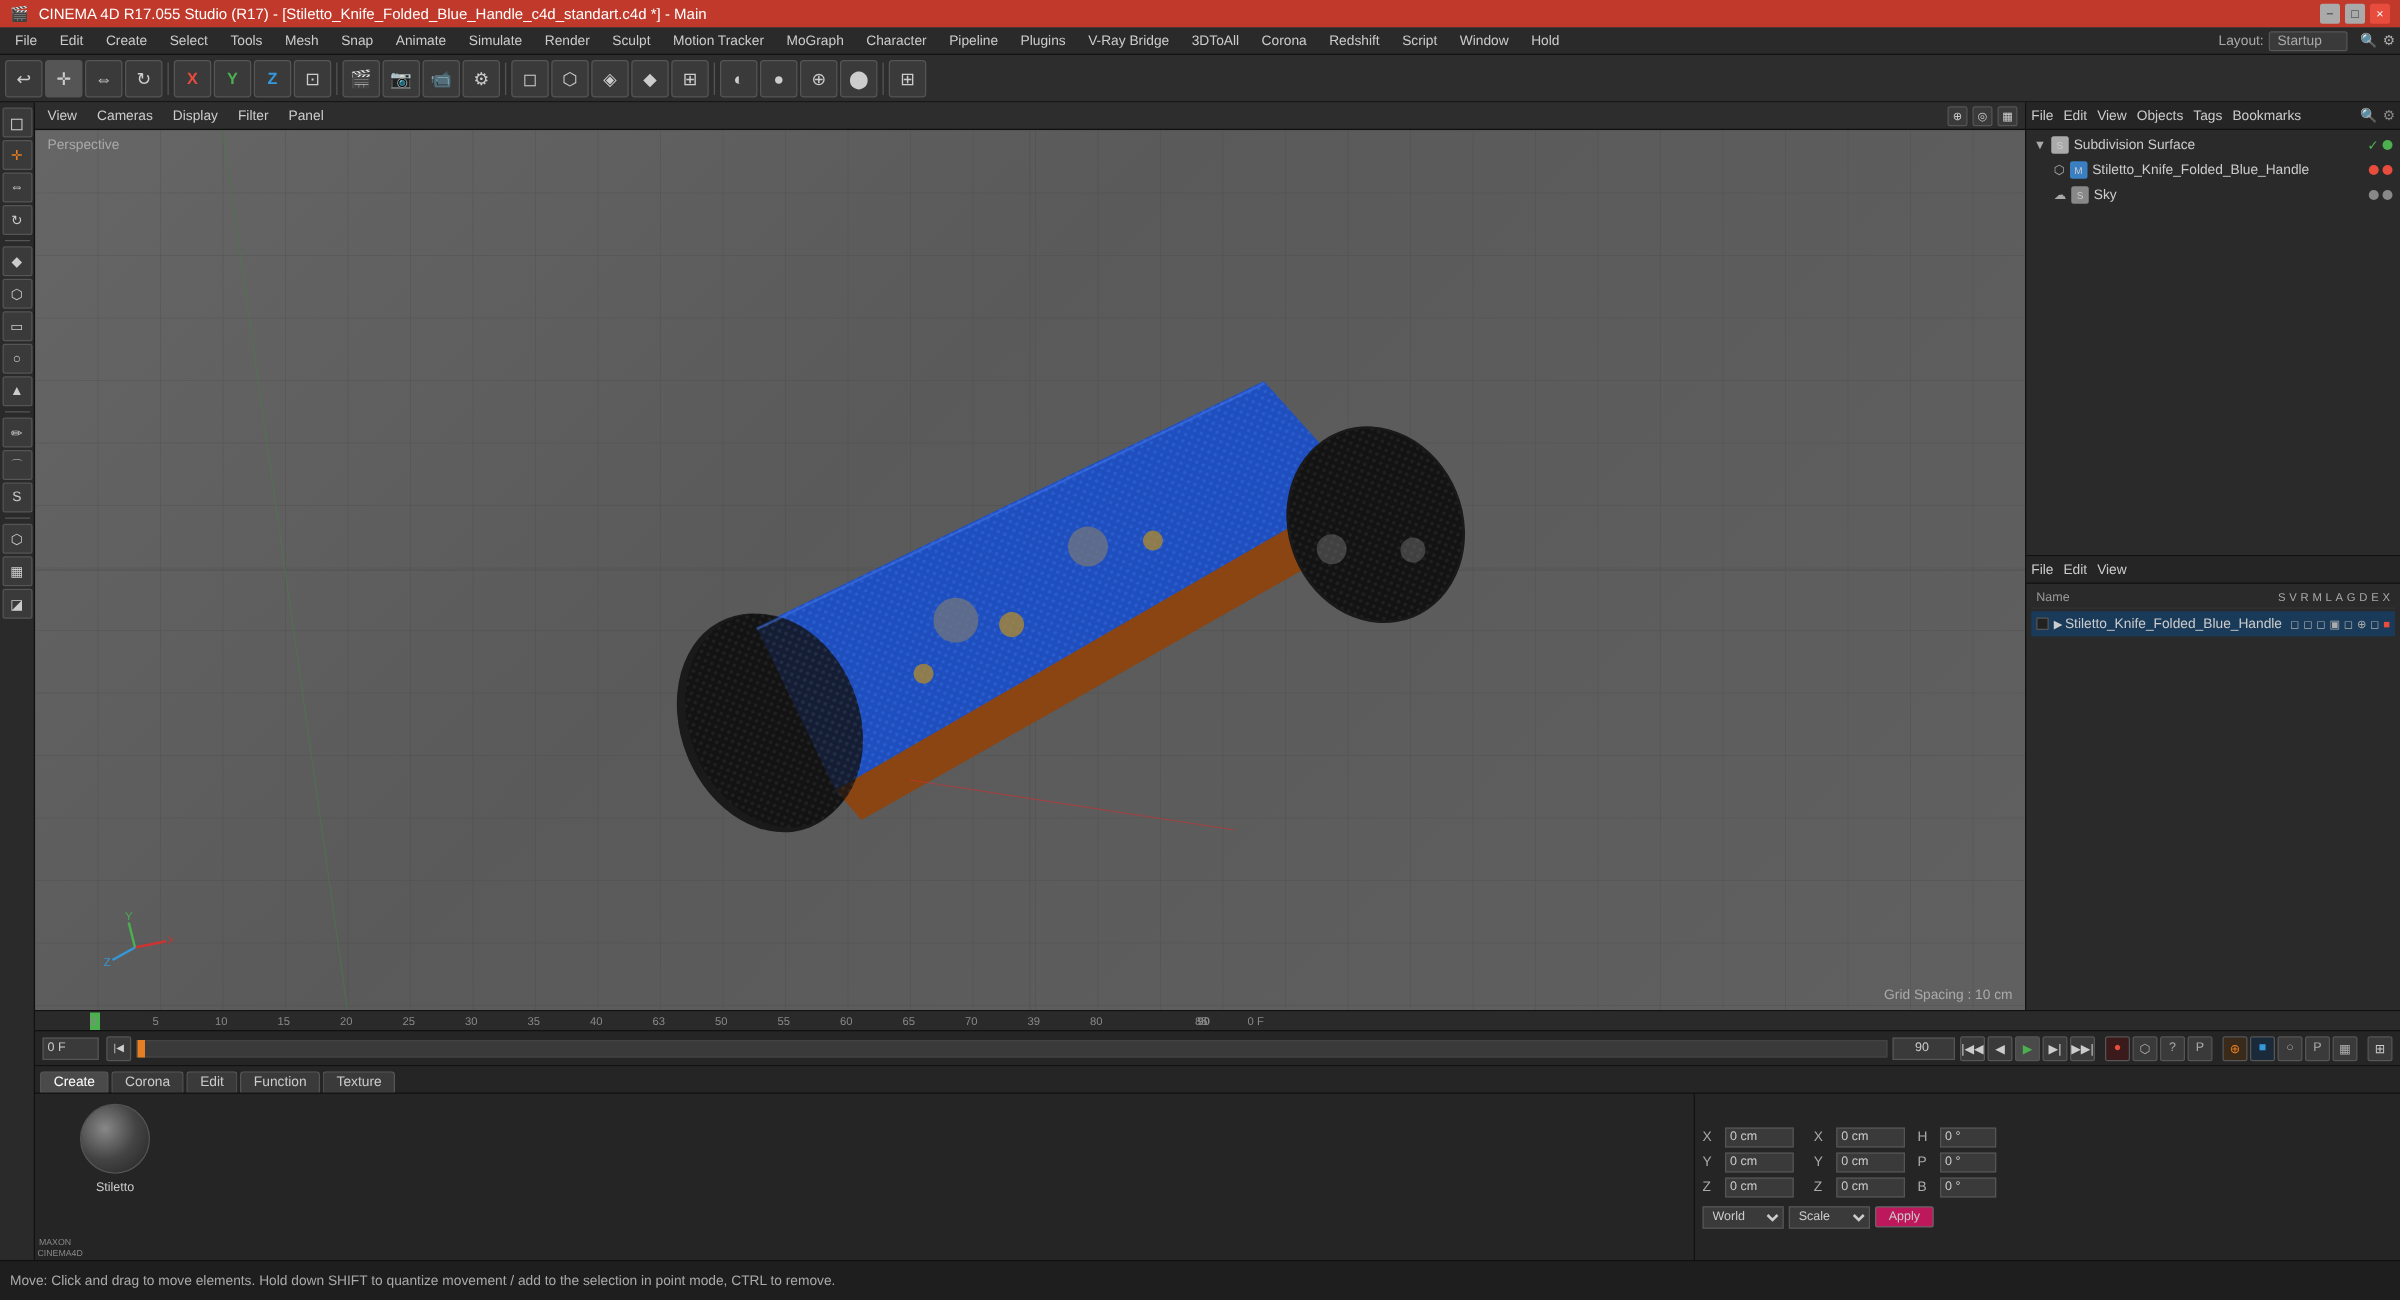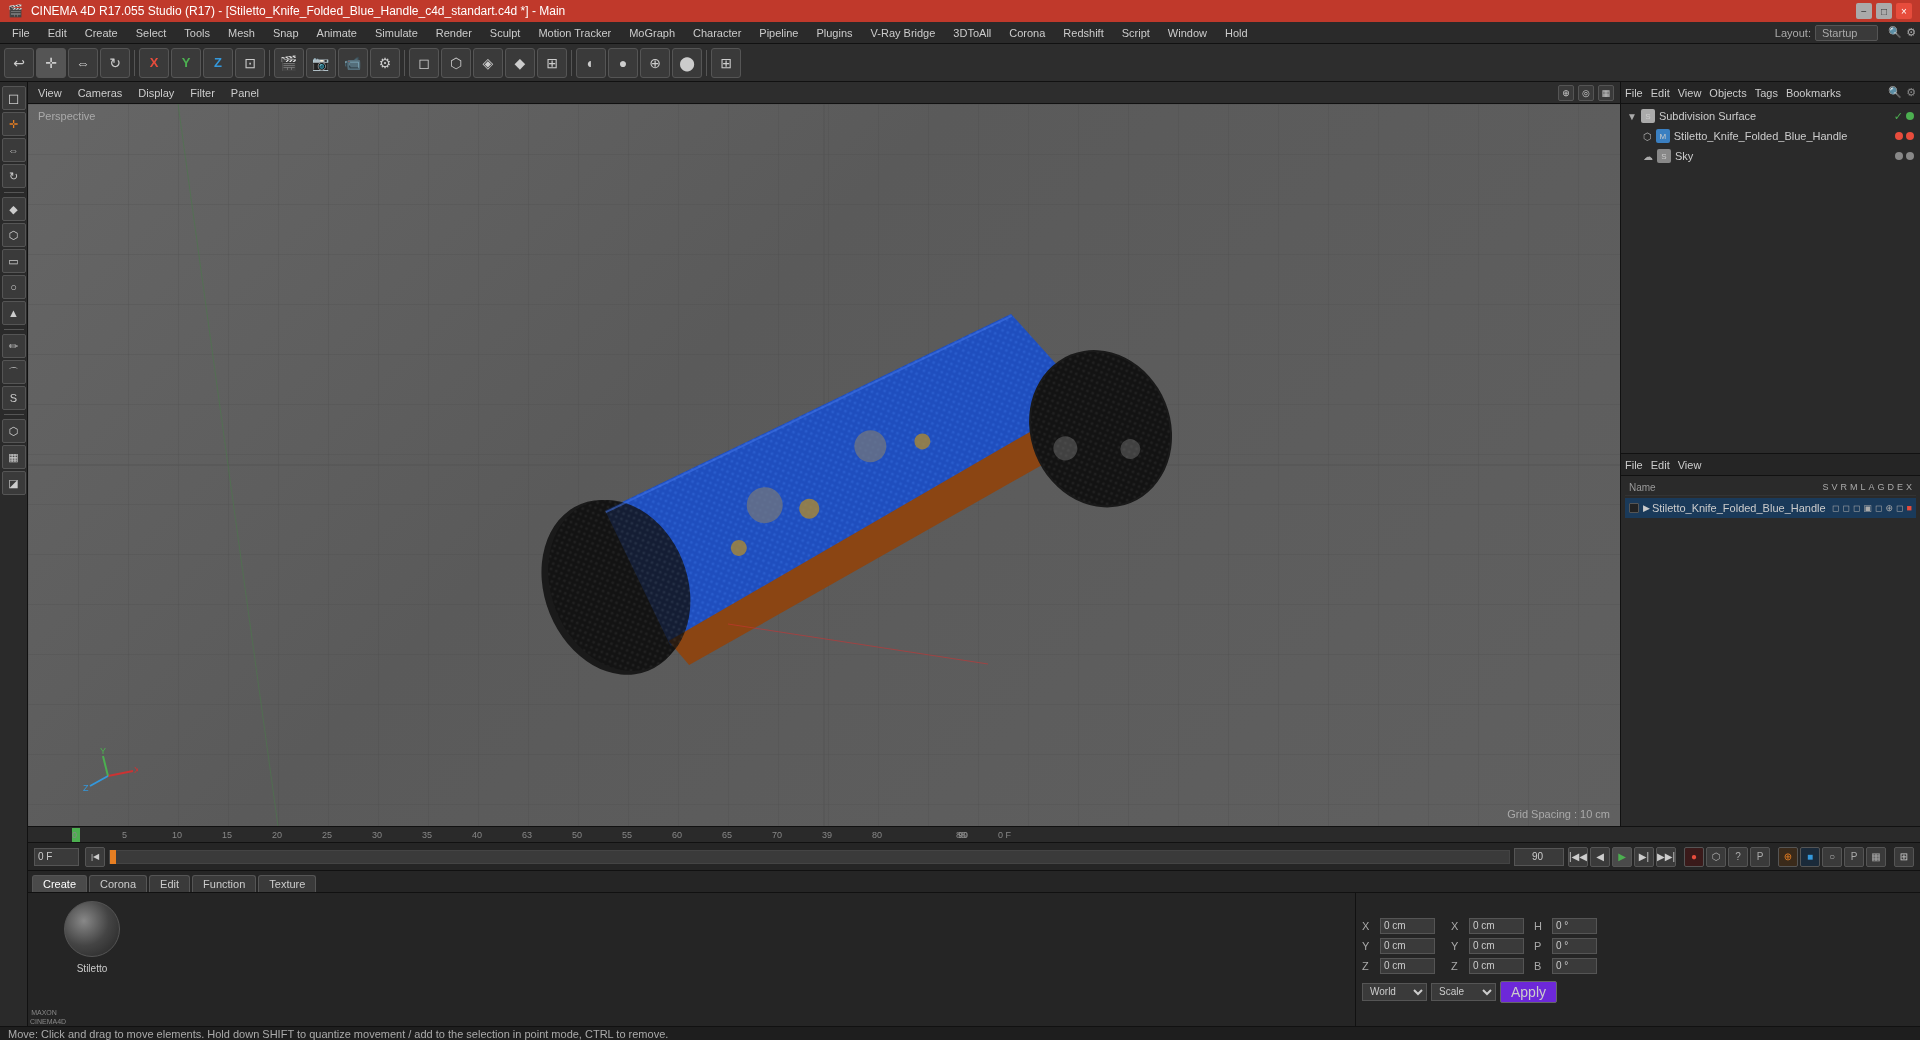--- a/index.html
+++ b/index.html
@@ -384,31 +384,31 @@
       width: 65px;
       height: 18px;
       background: #3a3a3a;
       border: 1px solid #555;
       color: #ccc;
       font-size: 10px;
       padding: 0 3px;
     }
     .apply-btn {
       padding: 2px 10px;
-      background: #6d28d9;
+      background: #be185d;
       border: 1px solid #666;
       color: #ccc;
-      font-size: 14px;
+      font-size: 10px;
       cursor: pointer;
       border-radius: 2px;
     }
 
     
     #status-bar {
-      height: 14px;
+      height: 32px;
       background: #1e1e1e;
       display: flex;
       align-items: center;
       padding: 0 8px;
       font-size: 11px;
       color: #aaa;
       border-top: 1px solid #111;
     }
     .vp-corner-btn {
       width: 16px;

